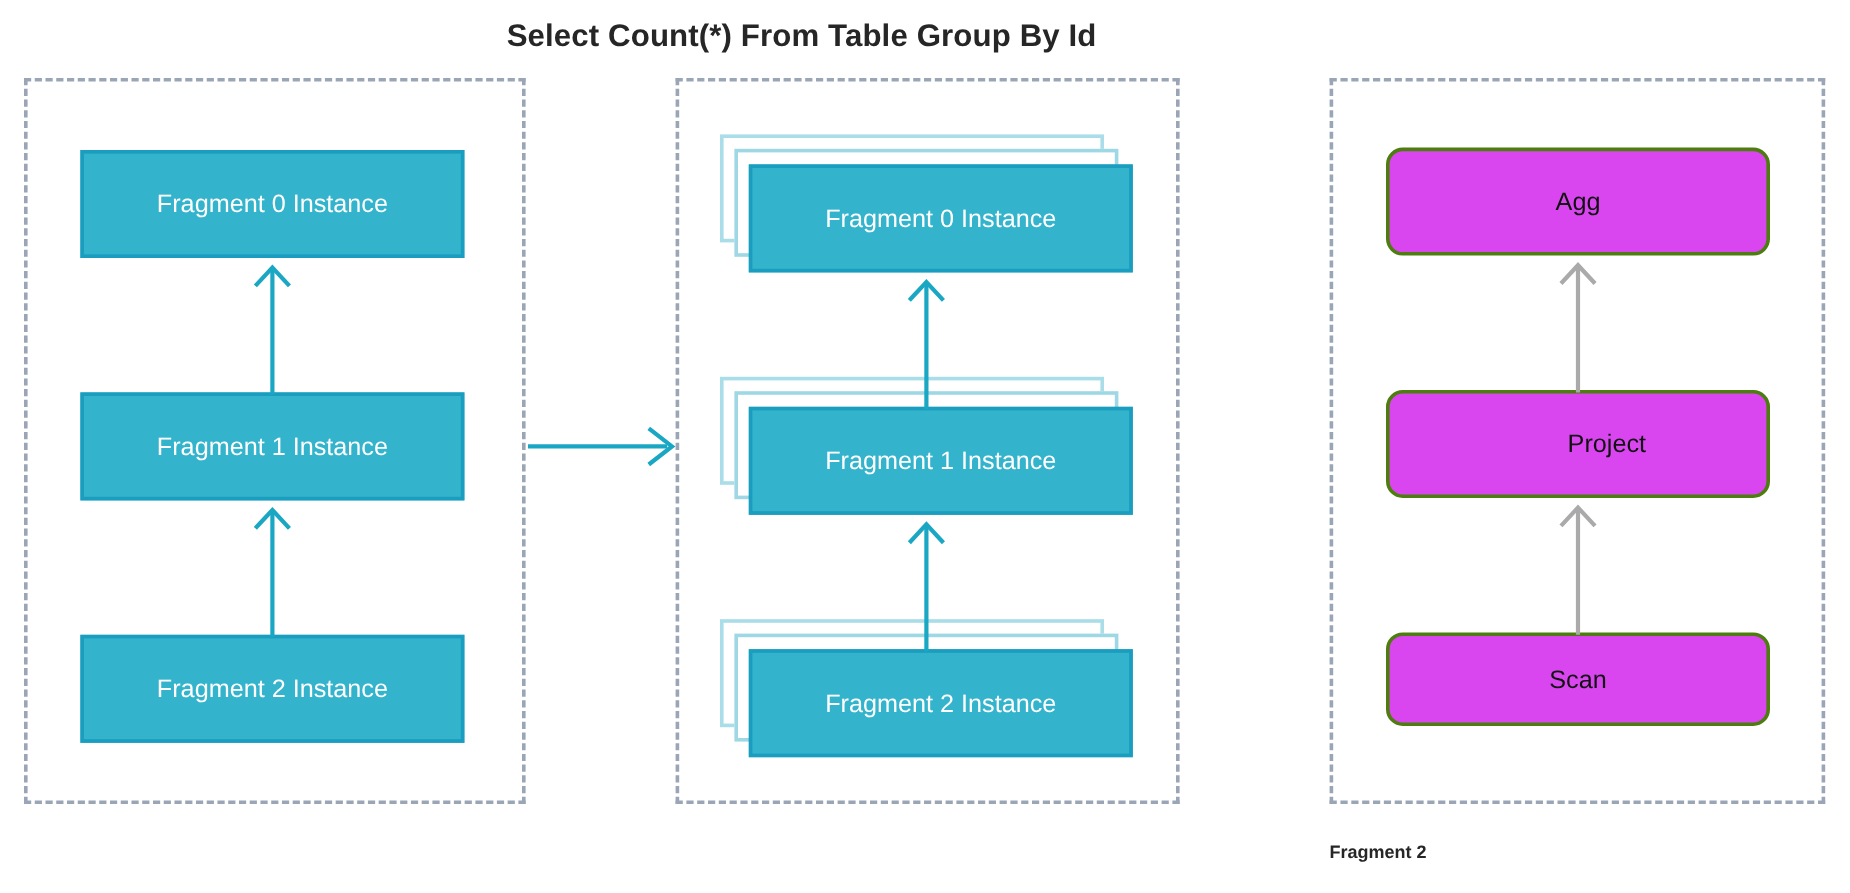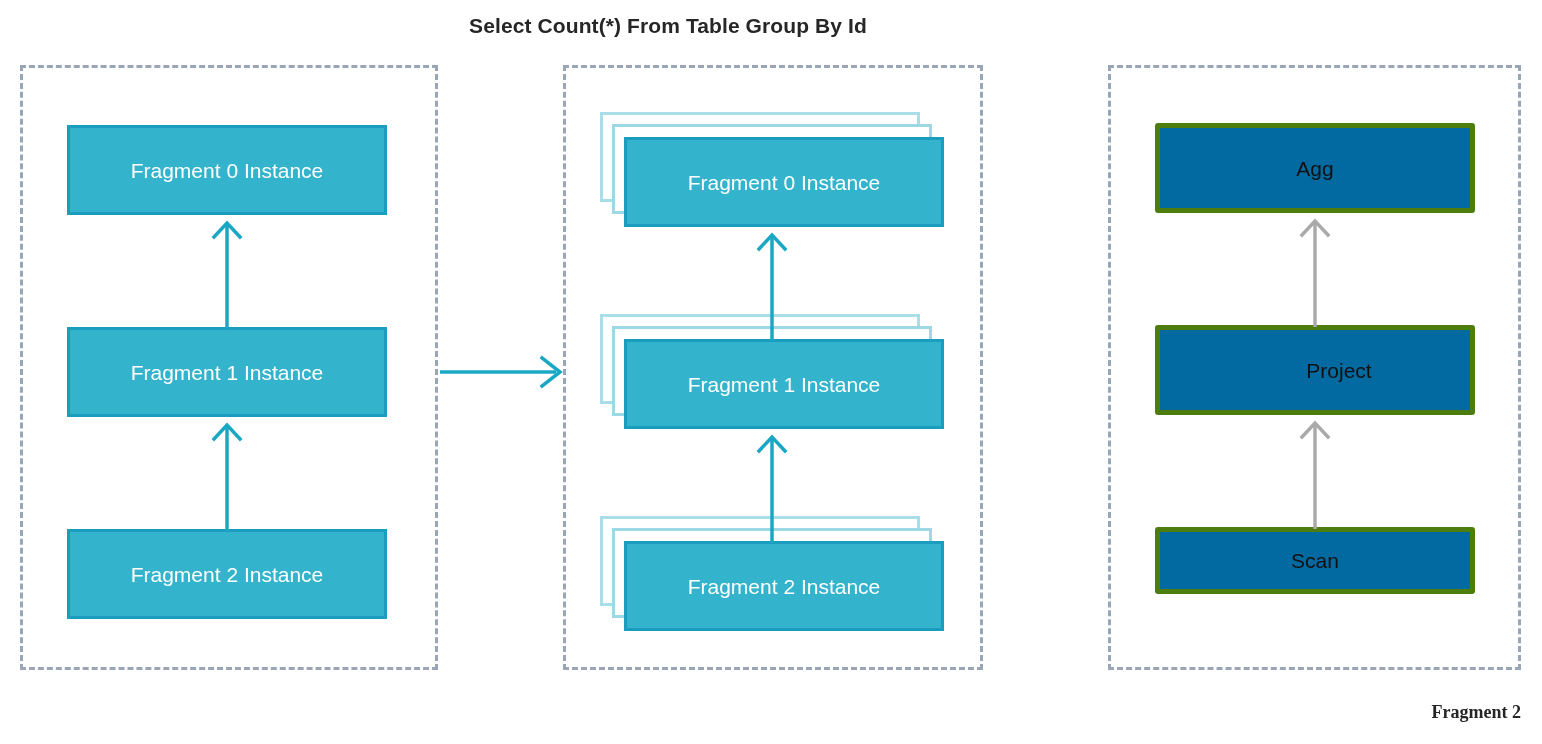--- a/index.html
+++ b/index.html
@@ -15,21 +15,21 @@
     overflow: hidden;
   }
 
   
   #diagram-title {
     position: absolute;
     left: 0;
     top: 14px;
     width: 1336px;
     text-align: center;
-    font-size: 21px;
+    font-size: 26px;
     font-weight: 700;
     color: #262626;
     letter-spacing: 0.1px;
   }
 
   
   .panel {
     position: absolute;
     border: 3px dashed #9aa5b6;
     box-sizing: border-box;
@@ -48,24 +48,24 @@
     justify-content: center;
     font-size: 21px;
     line-height: 1;
   }
   .node-cyan {
     background: #33b4cc;
     border: 3px solid #1a9dbe;
     color: #ffffff;
   }
   .node-yellow {
-    background: #0369a1;
-    border: 5px solid #4d7c0f;
+    background: #d946ef;
+    border: 3px solid #4d7c0f;
     color: #111111;
-    border-radius: 3px;
+    border-radius: 14px;
   }
   .node-ghost {
     position: absolute;
     box-sizing: border-box;
     background: #ffffff;
     border: 3px solid #9ed8e4;
   }
   .node-ghost.back2 { border-color: #a9dde8; }
 
   
@@ -78,21 +78,21 @@
   #pp-stack0 { left: 600px; top: 112px; }
   #pp-stack1 { left: 600px; top: 314px; }
   #pp-stack2 { left: 600px; top: 516px; }
   .stack .node-ghost.back2 { left: 0px;  top: 0px;  width: 320px; height: 90px; }
   .stack .node-ghost.back1 { left: 12px; top: 12px; width: 320px; height: 90px; }
   .stack .node-cyan        { left: 24px; top: 25px; width: 320px; height: 90px; }
 
   
   #fd-agg     { left: 1155px; top: 123px; width: 320px; height: 90px; }
   #fd-project { left: 1155px; top: 325px; width: 320px; height: 90px; padding-left: 48px; }
-  #fd-scan    { left: 1155px; top: 527px; width: 320px; height: 67px; }
+  #fd-scan    { left: 1155px; top: 527px; width: 320px; height: 78px; }
 
   
   .arrow { position: absolute; }
 
   .arrow-up-cyan-left  { left: 205px; width: 44px; height: 116px; }
   #arr-lp-1-0 { top: 215px; }
   #arr-lp-2-1 { top: 417px; }
 
   .arrow-up-cyan-mid   { left: 750px; width: 44px; height: 116px; }
   #arr-pp-1-0 { top: 227px; }
@@ -108,25 +108,24 @@
     width: 126px;
     height: 40px;
   }
 
   
   #fragment-caption {
     position: absolute;
     left: 1108px;
     top: 702px;
     width: 413px;
-    text-align: right;
-    font-size: 18px;
+    text-align: left;
+    font-size: 15px;
     font-weight: 700;
     color: #262626;
-    font-family: Liberation Serif, serif;
   }
 </style>
 </head>
 <body>
 
 <div id="diagram-title">Select Count(*) From Table Group By Id</div>
 
 <div class="panel" id="panel-logical-plan"></div>
 
 <div class="node node-cyan" id="lp-frag0">

